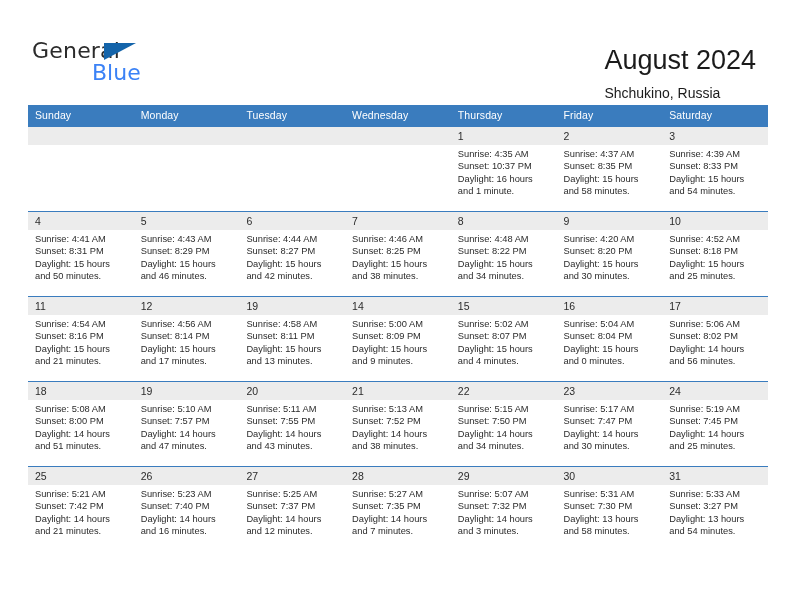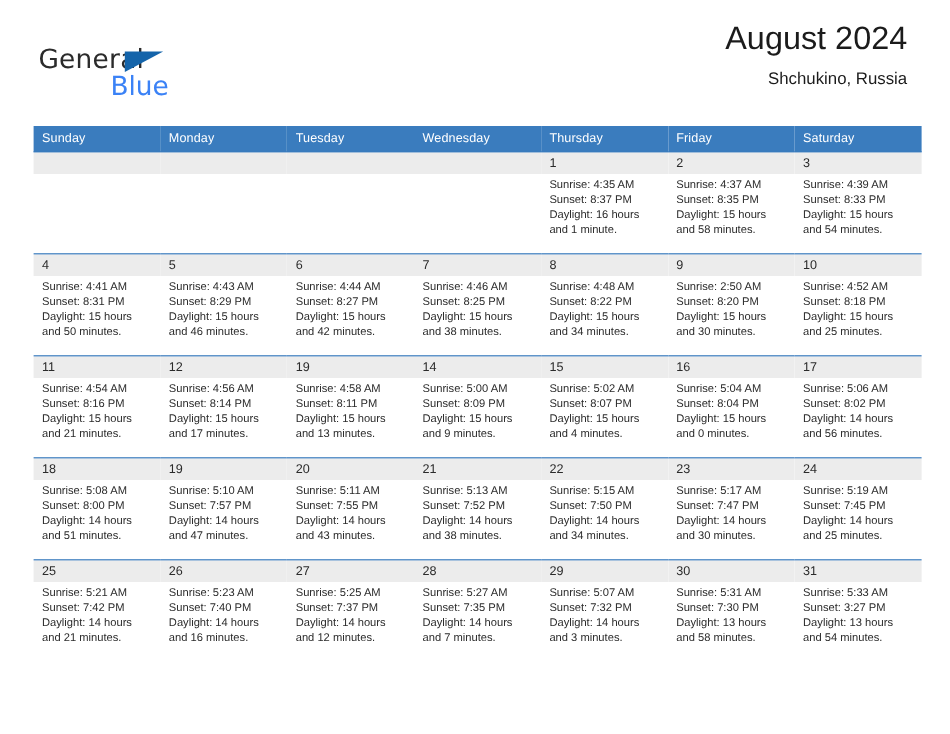--- a/index.html
+++ b/index.html
@@ -58,22 +58,21 @@
     position: absolute;
     left: 60px;
     top: 22px;
     font-size: 22px;
     color: #3b82f6;
     font-family: "DejaVu Sans", sans-serif;
   }
   .title-block {
     position: absolute;
     right: 36px;
-    top: 16px;
-    text-align: right;
+    top: 44px;
   }
   .cal-title {
     font-size: 27px;
     color: #1b1b1b;
     line-height: 33px;
     white-space: nowrap;
   }
   .cal-subtitle {
     font-size: 14px;
     color: #1b1b1b;
@@ -175,21 +174,21 @@
           <td class="empty">
             <span class="daynum"></span>
           </td>
           <td class="empty">
             <span class="daynum"></span>
           </td>
           <td class="">
             <span class="daynum">1</span>
             <div class="lines">
               <div>Sunrise: 4:35 AM</div>
-              <div>Sunset: 8:37 PM</div>
+              <div>Sunset: 10:37 PM</div>
               <div>Daylight: 16 hours</div>
               <div>and 1 minute.</div>
             </div>
           </td>
           <td class="">
             <span class="daynum">2</span>
             <div class="lines">
               <div>Sunrise: 4:37 AM</div>
               <div>Sunset: 8:35 PM</div>
               <div>Daylight: 15 hours</div>
@@ -248,21 +247,21 @@
             <div class="lines">
               <div>Sunrise: 4:48 AM</div>
               <div>Sunset: 8:22 PM</div>
               <div>Daylight: 15 hours</div>
               <div>and 34 minutes.</div>
             </div>
           </td>
           <td class="">
             <span class="daynum">9</span>
             <div class="lines">
-              <div>Sunrise: 2:50 AM</div>
+              <div>Sunrise: 4:20 AM</div>
               <div>Sunset: 8:20 PM</div>
               <div>Daylight: 15 hours</div>
               <div>and 30 minutes.</div>
             </div>
           </td>
           <td class="">
             <span class="daynum">10</span>
             <div class="lines">
               <div>Sunrise: 4:52 AM</div>
               <div>Sunset: 8:18 PM</div>

